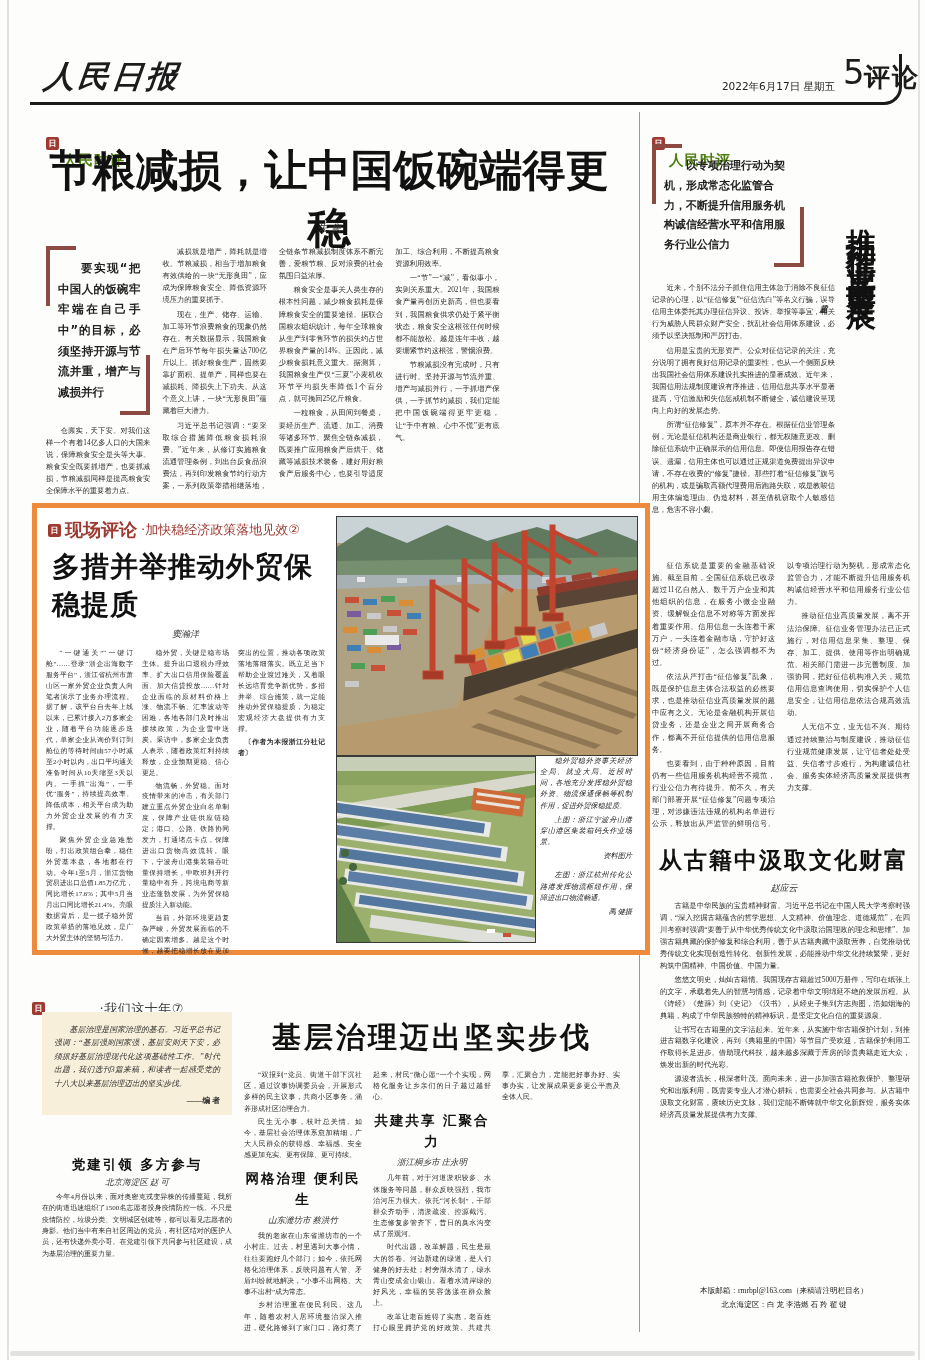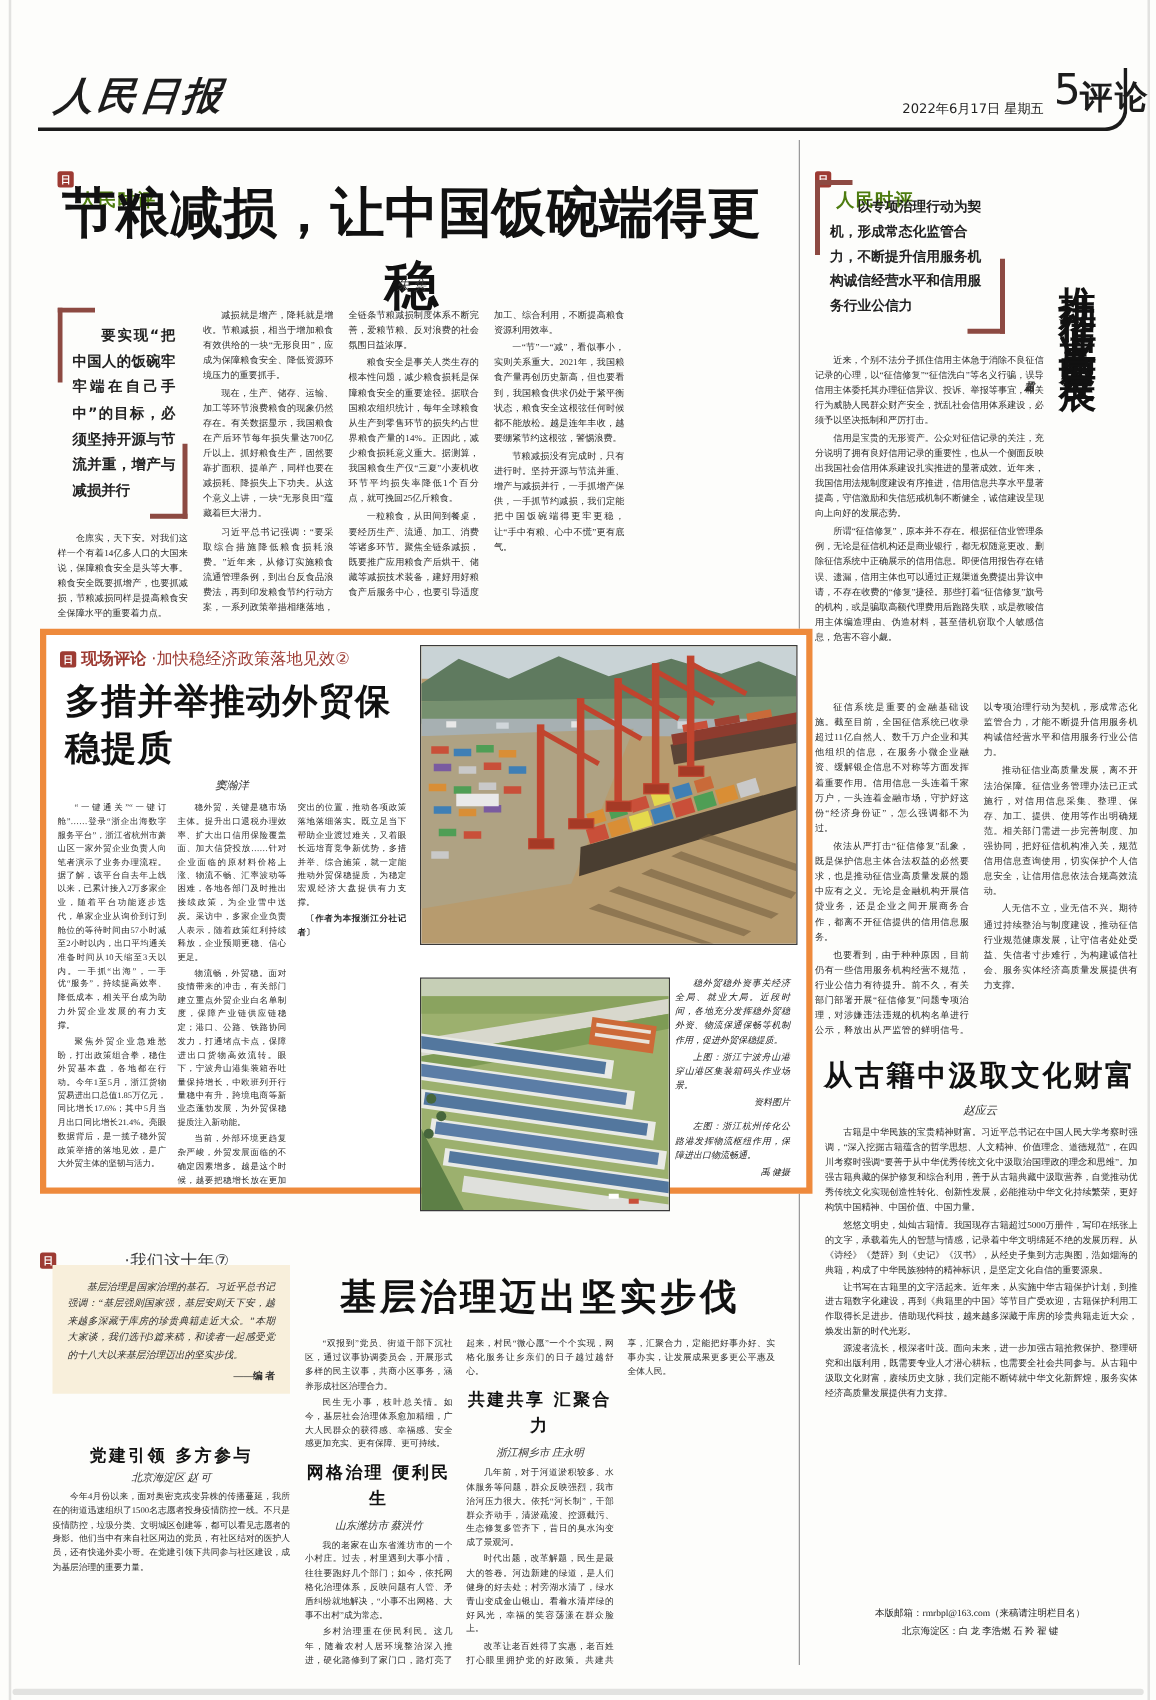--- a/index.html
+++ b/index.html
@@ -47,21 +47,21 @@
   #feat-left{width:292px;position:relative;}
   #feat-kicker{display:flex;align-items:center;gap:4px;margin:2px 0 6px 2px;}
   #feat-head{font-family:"DejaVu Sans",sans-serif;font-weight:900;font-size:28px;letter-spacing:1px;margin:2px 0 4px 6px;color:#111;}
   #feat-author{text-align:center;font-style:italic;font-size:9px;margin-bottom:7px;color:#333;}
   #feat-body{column-count:3;column-gap:9px;column-fill:auto;height:318px;overflow:hidden;
              font-size:6.8px;line-height:1.6;text-align:justify;color:#2b2b2b;}
   #feat-body p{margin:0 0 2px 0;text-indent:2em;}
   #feat-body .endnote{font-weight:700;text-indent:1em;}
   #feat-right{width:300px;}
   .photo{border:1px solid #3a3a3a;display:block;background:#cbb astral;}
-  #media-row{display:flex;gap:4px;margin-top:26px;}
+  #media-row{display:flex;gap:4px;margin-top:0;}
   #caption{width:92px;font-size:7.2px;line-height:1.55;font-style:italic;color:#222;text-align:justify;}
   #caption p{margin:0 0 3px 0;text-indent:2em;}
   #caption .credit{text-align:right;text-indent:0;margin:2px 0 8px 0;}
   
   #note-box{position:absolute;left:42px;top:1012px;width:190px;box-sizing:border-box;background:#f8efdb;
             padding:11px 12px 8px 12px;font-size:7.8px;line-height:1.72;font-style:italic;color:#2c2c2c;text-align:justify;}
   #note-box .sign{text-align:right;font-weight:700;font-style:normal;margin-top:4px;}
   .subhead{font-family:"DejaVu Sans",sans-serif;font-weight:800;font-size:13.5px;text-align:center;
            letter-spacing:2px;color:#111;margin:6px 0 3px 0;text-indent:0 !important;}
   .subbyline{text-align:center;font-style:italic;font-size:8.5px;color:#333;margin:0 0 4px 0;text-indent:0 !important;}
@@ -140,21 +140,21 @@
     <p>依法从严打击“征信修复”乱象，既是保护信息主体合法权益的必然要求，也是推动征信业高质量发展的题中应有之义。无论是金融机构开展信贷业务，还是企业之间开展商务合作，都离不开征信提供的信用信息服务。</p>
     <p>也要看到，由于种种原因，目前仍有一些信用服务机构经营不规范，行业公信力有待提升。前不久，有关部门部署开展“征信修复”问题专项治理，对涉嫌违法违规的机构名单进行公示，释放出从严监管的鲜明信号。以专项治理行动为契机，形成常态化监管合力，才能不断提升信用服务机构诚信经营水平和信用服务行业公信力。</p>
     <p>推动征信业高质量发展，离不开法治保障。征信业务管理办法已正式施行，对信用信息采集、整理、保存、加工、提供、使用等作出明确规范。相关部门需进一步完善制度、加强协同，把好征信机构准入关，规范信用信息查询使用，切实保护个人信息安全，让信用信息依法合规高效流动。</p>
     <p>人无信不立，业无信不兴。期待通过持续整治与制度建设，推动征信行业规范健康发展，让守信者处处受益、失信者寸步难行，为构建诚信社会、服务实体经济高质量发展提供有力支撑。</p>
   </div>
 
   <div id="feature">
     <div id="feat-left">
       <div id="feat-kicker">
         <span class="ico" style="width:13px;height:13px;background:#9d3b33;color:#fff;font-size:8px;line-height:13px;text-align:center;border-radius:2px;font-weight:700;font-family:'DejaVu Sans',sans-serif;">日</span>
-        <span class="lt" style="font-size:13px;font-weight:800;color:#9d3b33;font-family:'DejaVu Sans',sans-serif;">现场评论</span>
+        <span class="lt" style="font-size:18px;font-weight:800;color:#9d3b33;font-family:'DejaVu Sans',sans-serif;">现场评论</span>
         <span class="kick" style="font-size:13px;color:#9d3b33;font-family:'DejaVu Sans',sans-serif;">·加快稳经济政策落地见效②</span>
       </div>
       <div id="feat-head">多措并举推动外贸保稳提质</div>
       <div id="feat-author">窦瀚洋</div>
       <div id="feat-body">
         <p>“一键通关”“一键订舱”……登录“浙企出海数字服务平台”，浙江省杭州市萧山区一家外贸企业负责人向笔者演示了业务办理流程。据了解，该平台自去年上线以来，已累计接入2万多家企业，随着平台功能逐步迭代，单家企业从询价到订到舱位的等待时间由57小时减至2小时以内，出口平均通关准备时间从10天缩至3天以内。一手抓“出海”，一手优“服务”，持续提高效率、降低成本，相关平台成为助力外贸企业发展的有力支撑。</p>
         <p>聚焦外贸企业急难愁盼，打出政策组合拳，稳住外贸基本盘，各地都在行动。今年1至5月，浙江货物贸易进出口总值1.85万亿元，同比增长17.6%；其中5月当月出口同比增长21.4%。亮眼数据背后，是一揽子稳外贸政策举措的落地见效，是广大外贸主体的坚韧与活力。</p>
         <p>稳外贸，关键是稳市场主体。提升出口退税办理效率、扩大出口信用保险覆盖面、加大信贷投放……针对企业面临的原材料价格上涨、物流不畅、汇率波动等困难，各地各部门及时推出接续政策，为企业雪中送炭。采访中，多家企业负责人表示，随着政策红利持续释放，企业预期更稳、信心更足。</p>
         <p>物流畅，外贸稳。面对疫情带来的冲击，有关部门建立重点外贸企业白名单制度，保障产业链供应链稳定；港口、公路、铁路协同发力，打通堵点卡点，保障进出口货物高效流转。眼下，宁波舟山港集装箱吞吐量保持增长，中欧班列开行量稳中有升，跨境电商等新业态蓬勃发展，为外贸保稳提质注入新动能。</p>
         <p>当前，外部环境更趋复杂严峻，外贸发展面临的不确定因素增多。越是这个时候，越要把稳增长放在更加突出的位置，推动各项政策落地落细落实。既立足当下帮助企业渡过难关，又着眼长远培育竞争新优势，多措并举、综合施策，就一定能推动外贸保稳提质，为稳定宏观经济大盘提供有力支撑。</p>
@@ -305,21 +305,21 @@
     </div>
   </div>
 
   <div class="label" style="left:32px;top:982px;">
     <span class="ico">日</span>
     <span class="lt">大家谈</span>
     <span class="kick2">·我们这十年⑦</span>
   </div>
 
   <div id="note-box">
-    <div style="text-indent:2em;">基层治理是国家治理的基石。习近平总书记强调：“基层强则国家强，基层安则天下安，越来越多深藏于库房的珍贵典籍走近大众。”本期大家谈，我们选刊3篇来稿，和读者一起感受党的十八大以来基层治理迈出的坚实步伐。</div>
+    <div style="text-indent:2em;">基层治理是国家治理的基石。习近平总书记强调：“基层强则国家强，基层安则天下安，必须抓好基层治理现代化这项基础性工作。”时代出题，我们选刊3篇来稿，和读者一起感受党的十八大以来基层治理迈出的坚实步伐。</div>
     <div class="sign">——编 者</div>
   </div>
 
   <div style="position:absolute;left:42px;top:1150px;width:190px;">
     <div class="subhead">党建引领 多方参与</div>
     <div class="subbyline">北京海淀区 赵 可</div>
   </div>
   <div id="sub1-block" style="top:1192px;">
     <p>今年4月份以来，面对奥密克戎变异株的传播蔓延，我所在的街道迅速组织了1500名志愿者投身疫情防控一线。不只是疫情防控，垃圾分类、文明城区创建等，都可以看见志愿者的身影。他们当中有来自社区周边的党员，有社区结对的医护人员，还有快递外卖小哥。在党建引领下共同参与社区建设，成为基层治理的重要力量。</p>
   </div>

